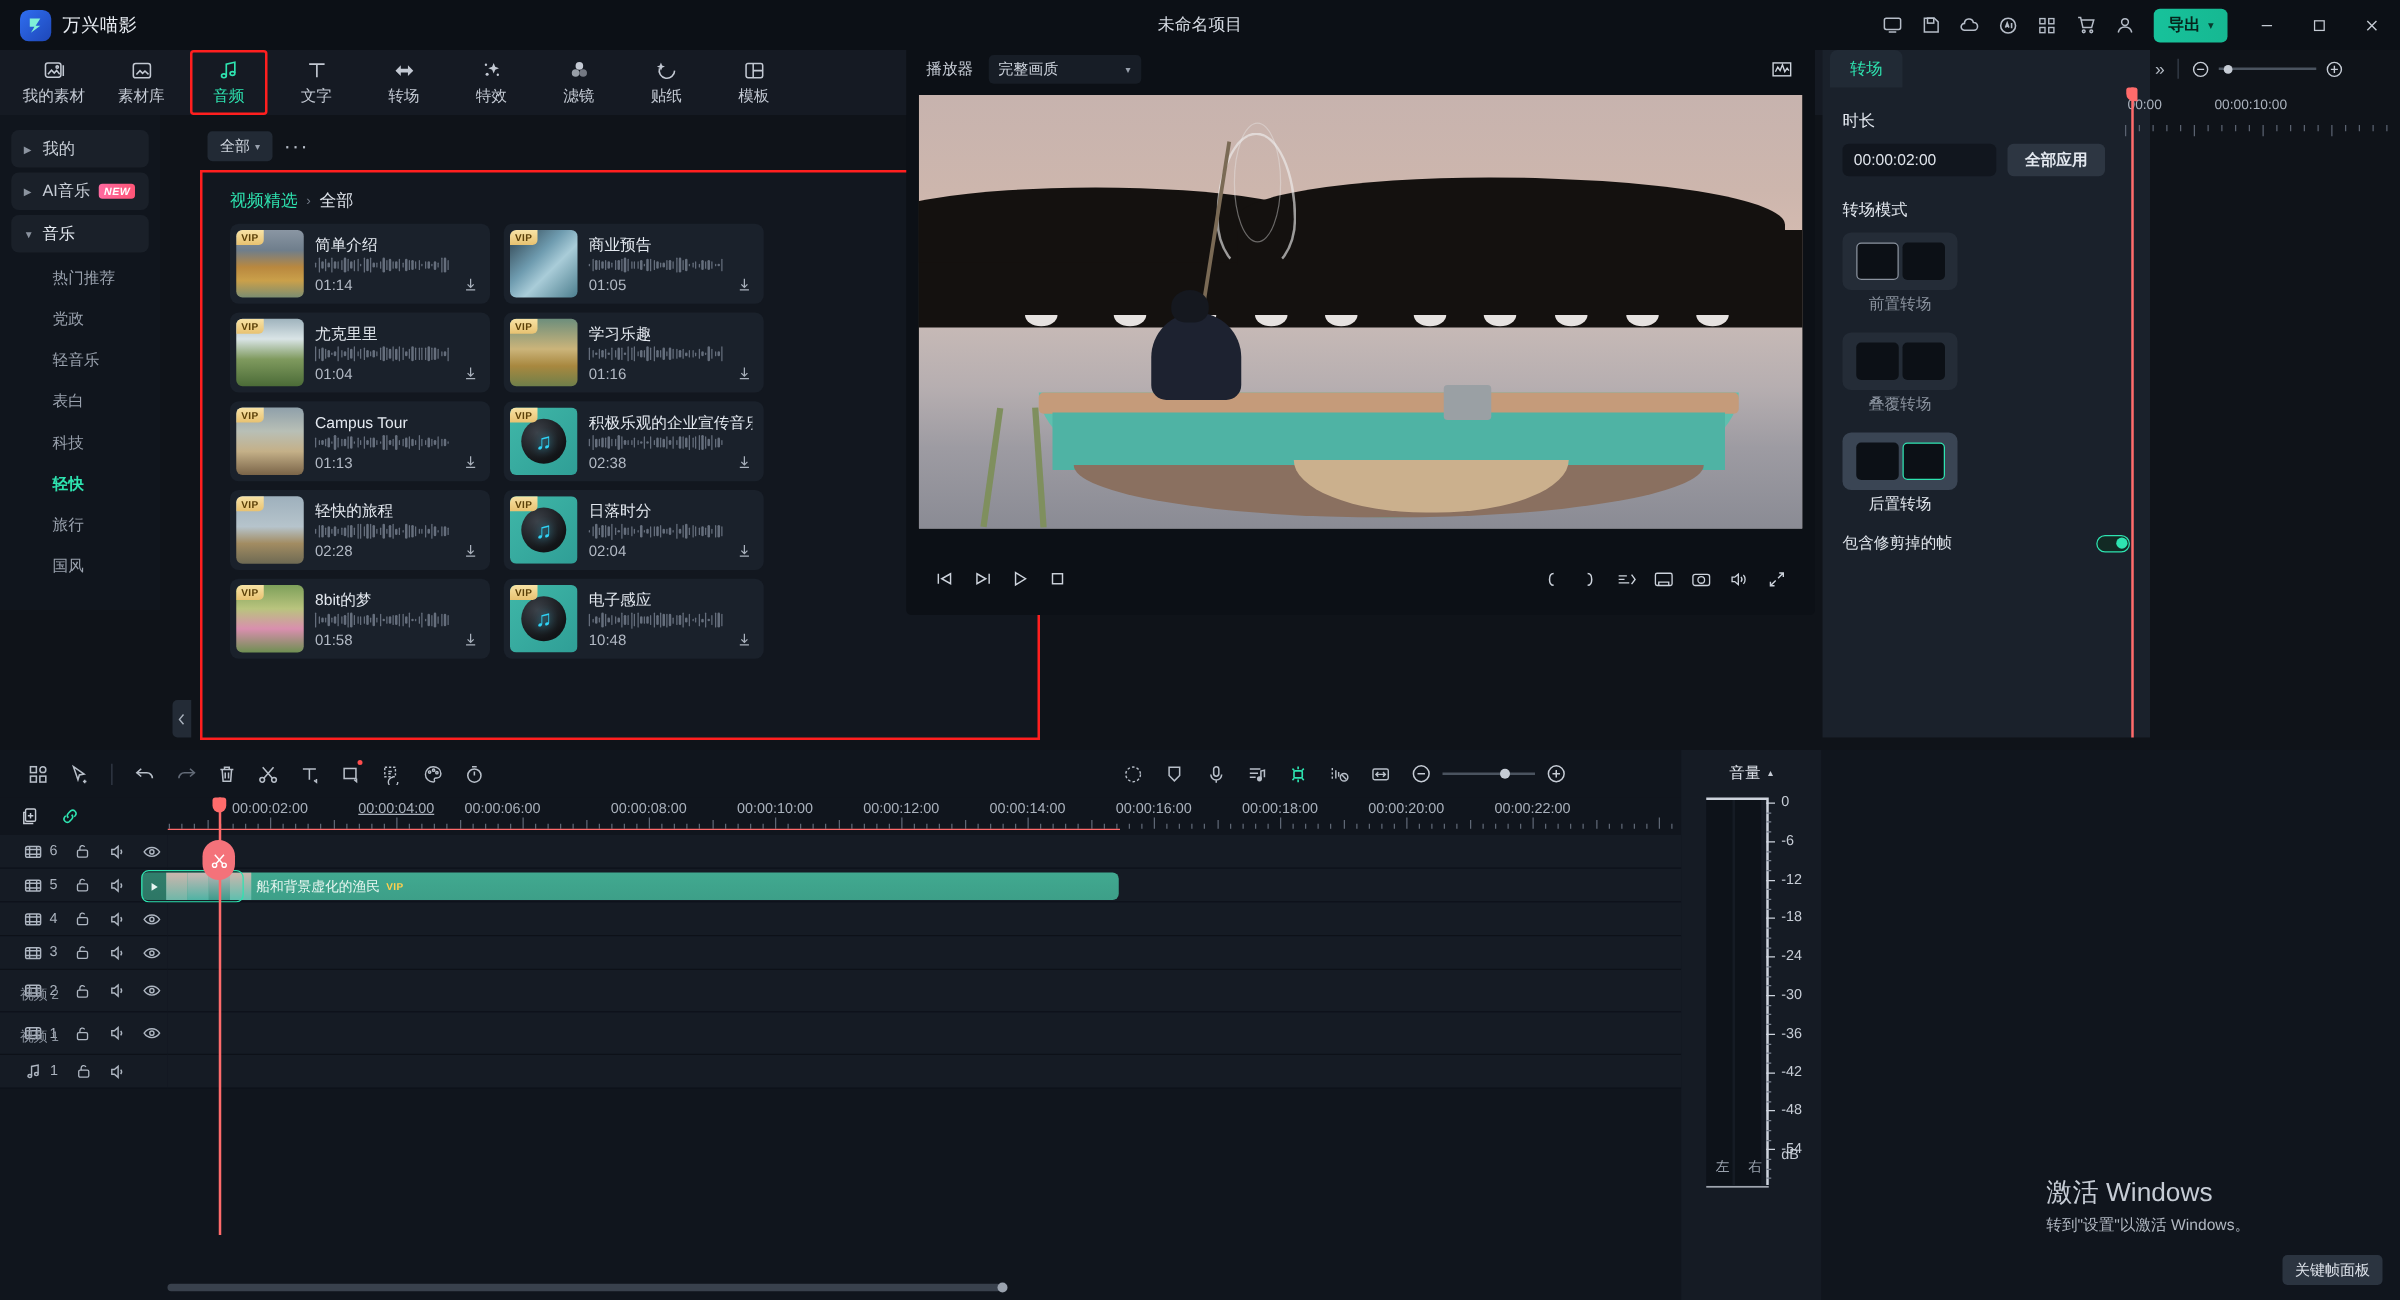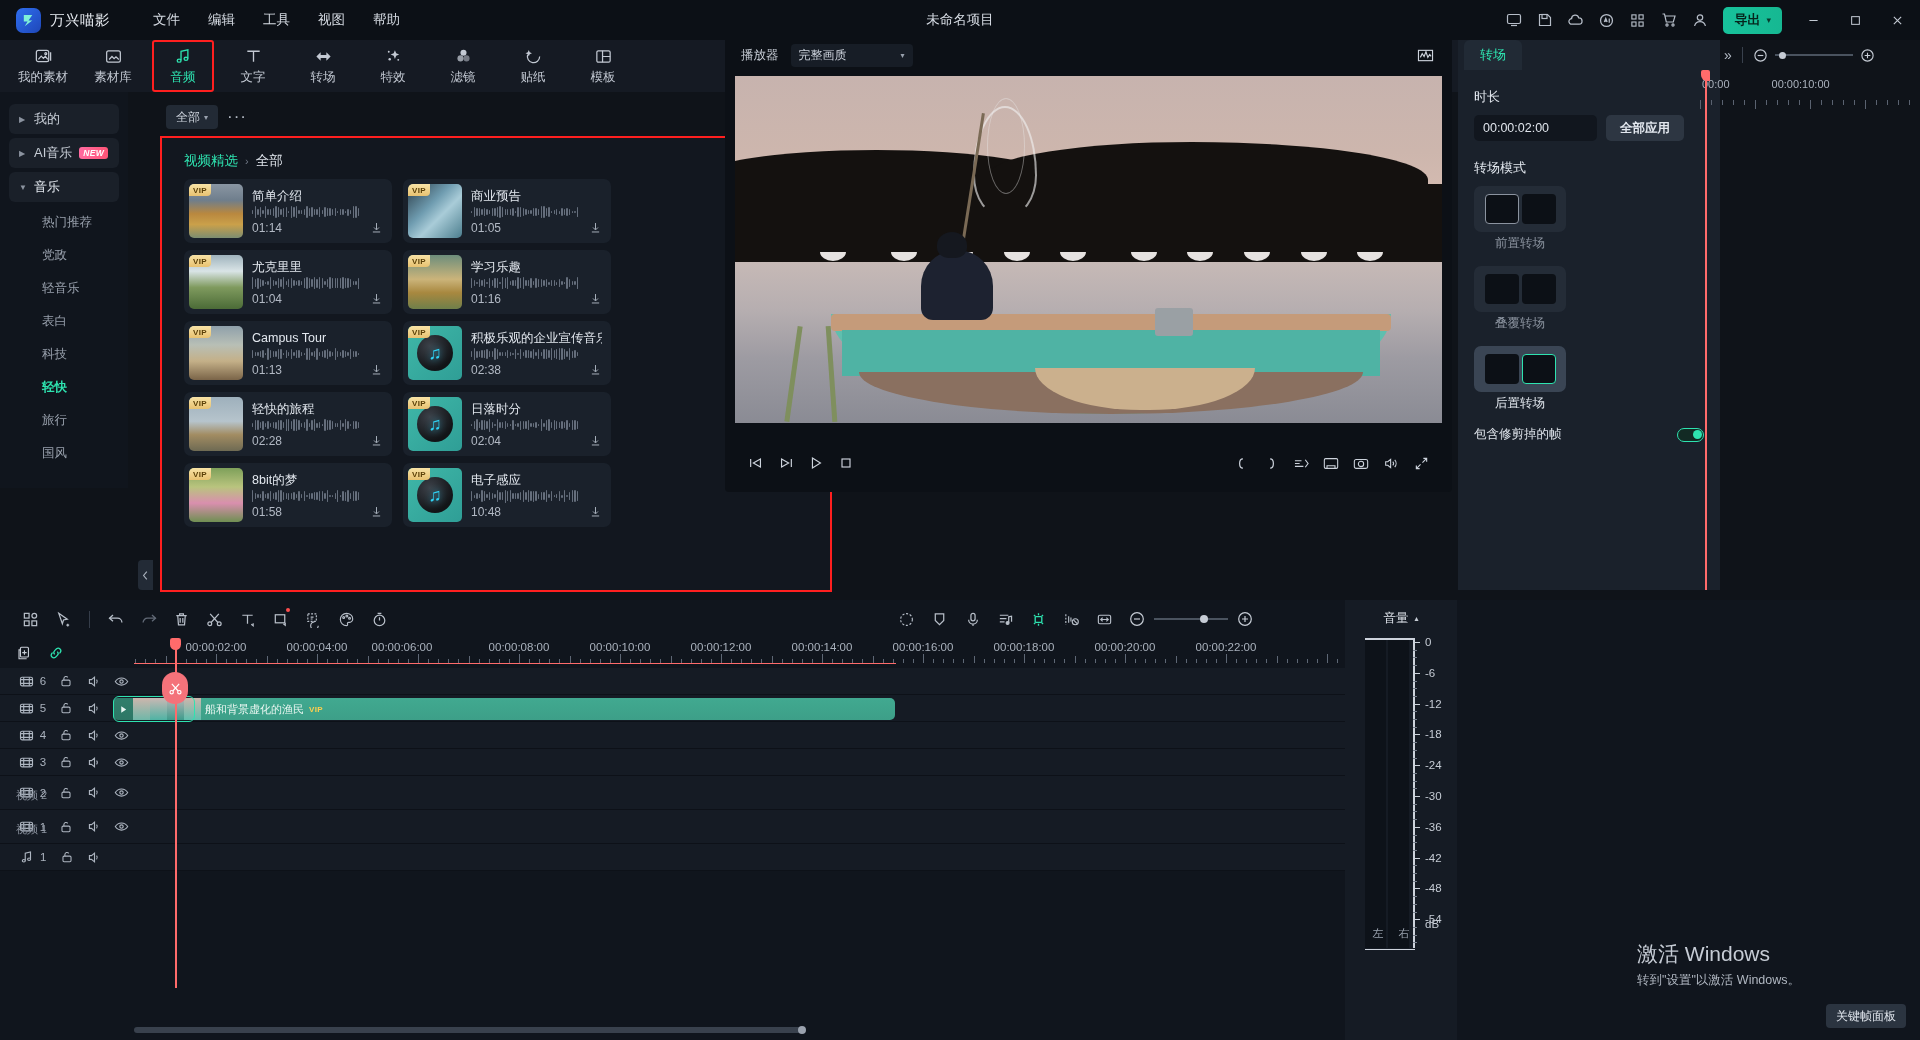--- a/index.html
+++ b/index.html
@@ -439,27 +439,20 @@
 <div class="app">
 
   <div class="titlebar">
     <div class="logo-wrap">
       <div class="logo-mark">
         <svg width="15" height="15" viewBox="0 0 16 16">
             <path d="M3 2 L12 2 L8 8 L12 8 L4 14 L7 9 L3 9 Z" fill="#7ff0d8"></path>
           </svg>
       </div>
       <span class="brand">万兴喵影</span>
-    </div>
-    <div class="menu">
-      <div class="menu-item">文件</div>
-      <div class="menu-item">编辑</div>
-      <div class="menu-item">工具</div>
-      <div class="menu-item">视图</div>
-      <div class="menu-item">帮助</div>
     </div>
     <div class="proj-title">未命名项目</div>
     <div class="tb-right">
       <div class="tb-ico">
         <svg width="16" height="16" viewBox="0 0 16 16" fill="none" stroke="currentColor" stroke-width="1.2">
             <rect x="1.5" y="2.5" width="13" height="9" rx="1.5"></rect>
             <path d="M5 13.5h6"></path>
           </svg>
       </div>
       <div class="tb-ico">
@@ -1635,21 +1628,21 @@
         </span>
         <span class="zc-ico" style="color:#2ee3b0">
           <svg width="16" height="16" viewBox="0 0 18 18" fill="none" stroke="currentColor" stroke-width="1.4">
               <path d="M7.5 10.5a3 3 0 010-4.2l2.1-2.1a3 3 0 014.2 4.2l-1 1"></path>
               <path d="M10.5 7.5a3 3 0 010 4.2l-2.1 2.1a3 3 0 01-4.2-4.2l1-1"></path>
             </svg>
         </span>
       </div>
       <div class="ruler-track" id="rulertrack">
           <div class="rl-label" style="left: 82px;">00:00:02:00</div>
-          <div class="rl-label" style="left: 183px;">00:00:04:00</div>
+          <div class="rl-label" style="left: 183px; text-decoration: underline;">00:00:04:00</div>
           <div class="rl-label" style="left: 268px;">00:00:06:00</div>
           <div class="rl-label" style="left: 385px;">00:00:08:00</div>
           <div class="rl-label" style="left: 486px;">00:00:10:00</div>
           <div class="rl-label" style="left: 587px;">00:00:12:00</div>
           <div class="rl-label" style="left: 688px;">00:00:14:00</div>
           <div class="rl-label" style="left: 789px;">00:00:16:00</div>
           <div class="rl-label" style="left: 890px;">00:00:18:00</div>
           <div class="rl-label" style="left: 991px;">00:00:20:00</div>
           <div class="rl-label" style="left: 1092px;">00:00:22:00</div>
           <div class="rl-tick" style="left: 1.2px; height: 4px;"></div>

